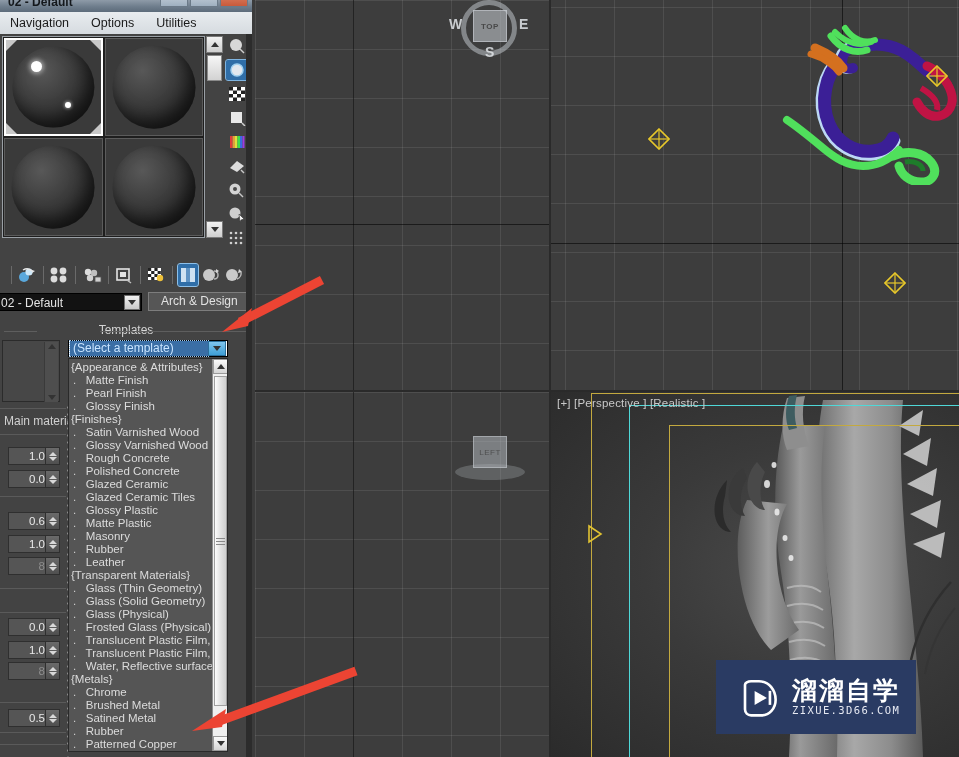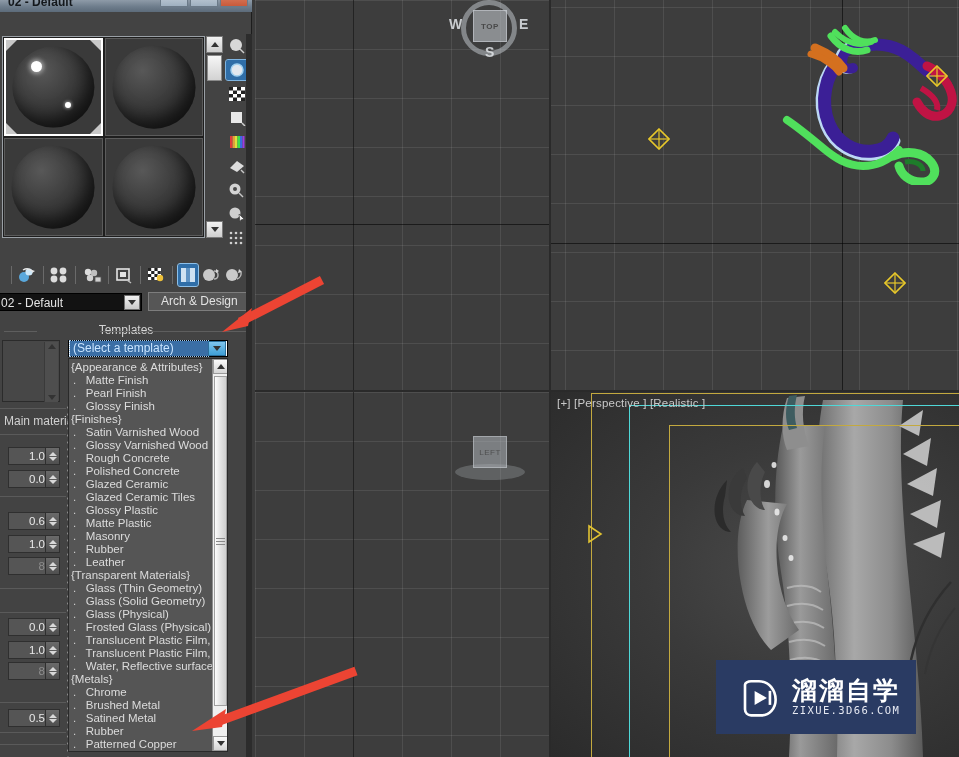--- a/index.html
+++ b/index.html
@@ -536,20 +536,25 @@
 
     <div class="me-titlebar">
       <span class="me-title-text">02 - Default</span>
       <span class="me-winbtns">
         <span class="me-winbtn"></span>
         <span class="me-winbtn"></span>
         <span class="me-winbtn close"></span>
       </span>
     </div>
 
+    <div class="me-menubar">
+      <span class="me-menu-item">Navigation</span>
+      <span class="me-menu-item">Options</span>
+      <span class="me-menu-item">Utilities</span>
+    </div>
 
     <div class="slots-wrap">
       <div class="slot active">
         <div class="ball"></div>
         <div class="spec1"></div>
         <div class="spec2"></div>
         <i class="corner tl"></i>
         <i class="corner tr"></i>
         <i class="corner bl"></i>
         <i class="corner br"></i>

